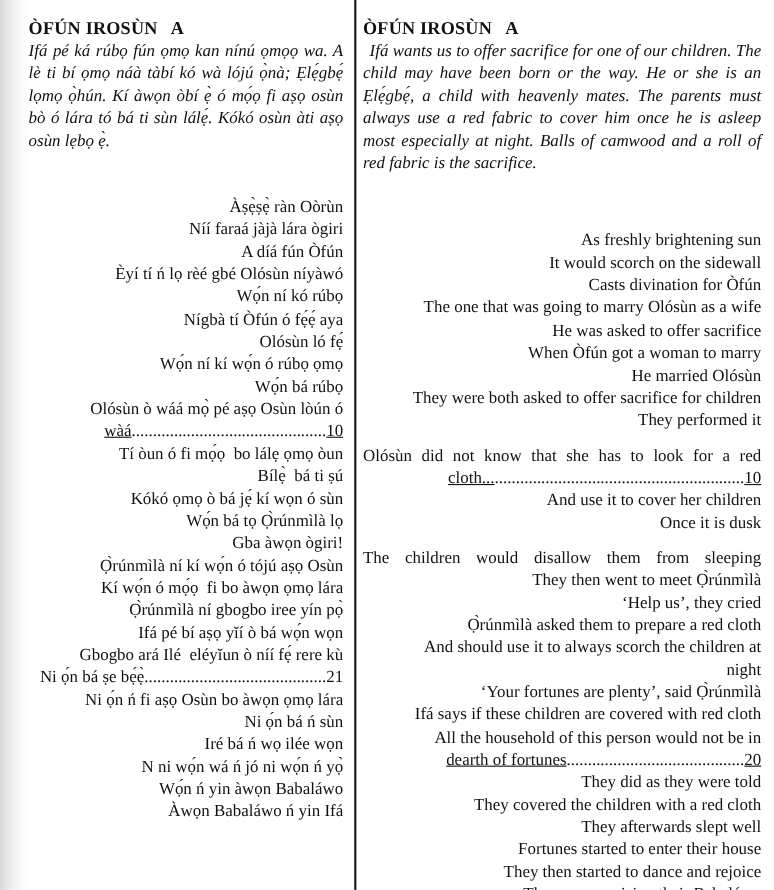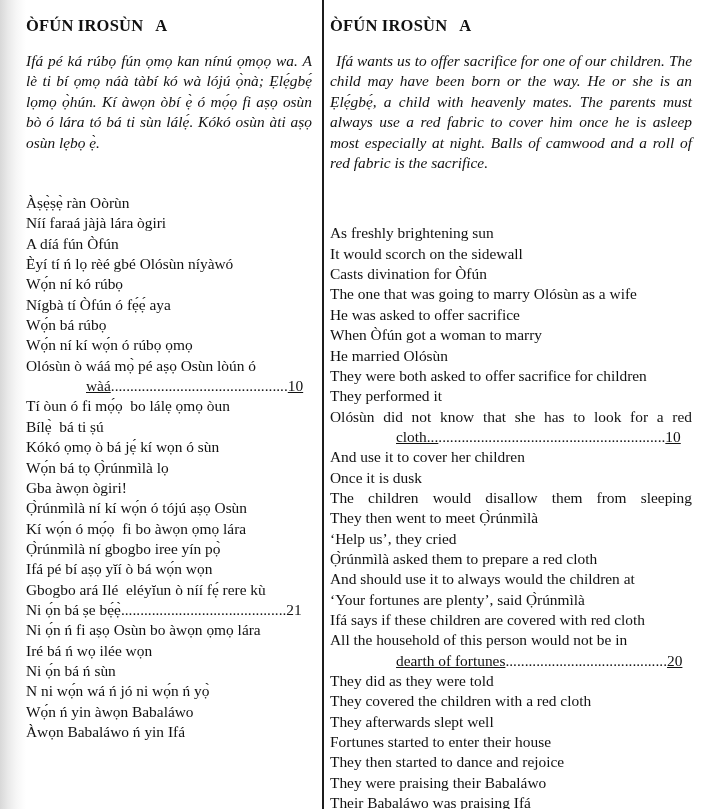--- a/index.html
+++ b/index.html
@@ -36,21 +36,21 @@
     position: absolute;
     top: 16px;
   }
   #col-yoruba { left: 26px; width: 286px; }
   #col-english { left: 330px; width: 362px; }
 
   .heading {
     font-weight: bold;
     font-size: 16.5px;
     letter-spacing: 0.2px;
-    margin: 0 0 15px 0;
+    margin: 0 0 1px 0;
     white-space: pre;
   }
   .para {
     font-size: 15.4px;
     line-height: 20.4px;
     text-align: justify;
     text-justify: inter-word;
     margin: 0;
     hyphens: none;
     font-style: italic;
@@ -59,25 +59,27 @@
 
   .verse-gap { height: 40px; }
   #col-english .verse-gap { height: 50px; }
 
   .verse { margin: 0; }
   .vline {
     font-size: 15.4px;
     line-height: 20.35px;
     white-space: pre-wrap;
     margin: 0;
+    text-align: right;
   }
   .vline.justify {
     text-align: justify;
     text-justify: inter-word;
     text-align-last: justify;
+    margin-top: 12px;
   }
   .vline.indent { padding-left: 60px; text-decoration: underline; }
   #col-english .vline.indent { padding-left: 66px; }
   .vline.indent-mid { padding-left: 88px; }
   .dotfill {
     display: inline-block;
     overflow: hidden;
     white-space: nowrap;
     vertical-align: bottom;
   }
@@ -94,38 +96,39 @@
     <div class="heading">ÒFÚN IROSÙN   A</div>
     <p class="para">Ifá pé ká rúbọ fún ọmọ kan nínú ọmọọ wa. A lè ti bí ọmọ náà tàbí kó wà lójú ọ̀nà; Ẹlẹ́gbẹ́ lọmọ ọ̀hún. Kí àwọn òbí ẹ̀ ó mọ́ọ fi aṣọ osùn bò ó  lára tó bá ti sùn lálẹ́. Kókó osùn àti aṣọ osùn lẹbọ ẹ̀.</p>
     <div class="verse-gap"></div>
     <div class="verse" id="verse-yoruba">
         <div class="vline">Àṣẹ̀ṣẹ̀ ràn Oòrùn</div>
         <div class="vline">Níí faraá jàjà lára ògiri</div>
         <div class="vline">A díá fún Òfún</div>
         <div class="vline">Èyí tí ń lọ rèé gbé Olósùn níyàwó</div>
         <div class="vline">Wọ́n ní kó rúbọ</div>
         <div class="vline">Nígbà tí Òfún ó fẹ́ẹ́ aya</div>
+        <div class="vline">Olósùn ló fẹ́</div>
+        <div class="vline">Wọ́n ní kí wọ́n ó rúbọ ọmọ</div>
         <div class="vline">Wọ́n bá rúbọ</div>
-        <div class="vline">Wọ́n ní kí wọ́n ó rúbọ ọmọ</div>
         <div class="vline">Olósùn ò wáá mọ̀ pé aṣọ Osùn lòún ó</div>
         <div class="vline indent"><span>wàá</span><span class="dotfill">..............................................</span><span>10</span></div>
         <div class="vline">Tí òun ó fi mọ́ọ  bo lálẹ ọmọ òun</div>
         <div class="vline">Bílẹ̀  bá ti ṣú</div>
         <div class="vline">Kókó ọmọ ò bá jẹ́ kí wọn ó sùn</div>
         <div class="vline">Wọ́n bá tọ Ọ̀rúnmìlà lọ</div>
         <div class="vline">Gba àwọn ògiri!</div>
         <div class="vline">Ọ̀rúnmìlà ní kí wọ́n ó tójú aṣọ Osùn</div>
         <div class="vline">Kí wọ́n ó mọ́ọ  fi bo àwọn ọmọ lára</div>
         <div class="vline">Ọ̀rúnmìlà ní gbogbo iree yín pọ̀</div>
         <div class="vline">Ifá pé bí aṣọ yĭí ò bá wọ́n wọn</div>
         <div class="vline">Gbogbo ará Ilé  eléyĭun ò níí fẹ́ rere kù</div>
         <div class="vline"><span>Ni ọ́n bá ṣe bẹ́ẹ̀</span><span class="dotfill">...........................................</span><span>21</span></div>
         <div class="vline">Ni ọ́n ń fi aṣọ Osùn bo àwọn ọmọ lára</div>
+        <div class="vline">Ni ọ́n bá ń sùn</div>
         <div class="vline">Iré bá ń wọ ilée wọn</div>
-        <div class="vline">Ni ọ́n bá ń sùn</div>
         <div class="vline">N ni wọ́n wá ń jó ni wọ́n ń yọ̀</div>
         <div class="vline">Wọ́n ń yin àwọn Babaláwo</div>
         <div class="vline">Àwọn Babaláwo ń yin Ifá</div>
       </div>
   </div>
 
   <div class="column" id="col-english">
     <div class="heading">ÒFÚN IROSÙN   A</div>
     <p class="para">Ifá wants us to offer sacrifice for one of our children. The child may have been born or the way. He or she is an Ẹlẹ́gbẹ́, a child with heavenly mates. The parents must always use a red fabric to cover him once he is asleep most especially at night. Balls of camwood and a roll of red fabric is the sacrifice.</p>
     <div class="verse-gap"></div>
@@ -140,21 +143,22 @@
         <div class="vline">They were both asked to offer sacrifice for children</div>
         <div class="vline">They performed it</div>
         <div class="vline justify">Olósùn did not know that she has to look for a red</div>
         <div class="vline indent"><span>cloth...</span><span class="dotfill">...........................................................</span><span>10</span></div>
         <div class="vline">And use it to cover her children</div>
         <div class="vline">Once it is dusk</div>
         <div class="vline justify">The children would disallow them from sleeping</div>
         <div class="vline">They then went to meet Ọ̀rúnmìlà</div>
         <div class="vline">‘Help us’, they cried</div>
         <div class="vline">Ọ̀rúnmìlà asked them to prepare a red cloth</div>
-        <div class="vline">And should use it to always would the children at</div>
+        <div class="vline">And should use it to always scorch the children at</div>
+        <div class="vline indent-mid">night</div>
         <div class="vline">‘Your fortunes are plenty’, said Ọ̀rúnmìlà</div>
         <div class="vline">Ifá says if these children are covered with red cloth</div>
         <div class="vline">All the household of this person would not be in</div>
         <div class="vline indent"><span>dearth of fortunes</span><span class="dotfill">..........................................</span><span>20</span></div>
         <div class="vline">They did as they were told</div>
         <div class="vline">They covered the children with a red cloth</div>
         <div class="vline">They afterwards slept well</div>
         <div class="vline">Fortunes started to enter their house</div>
         <div class="vline">They then started to dance and rejoice</div>
         <div class="vline">They were praising their Babaláwo</div>

